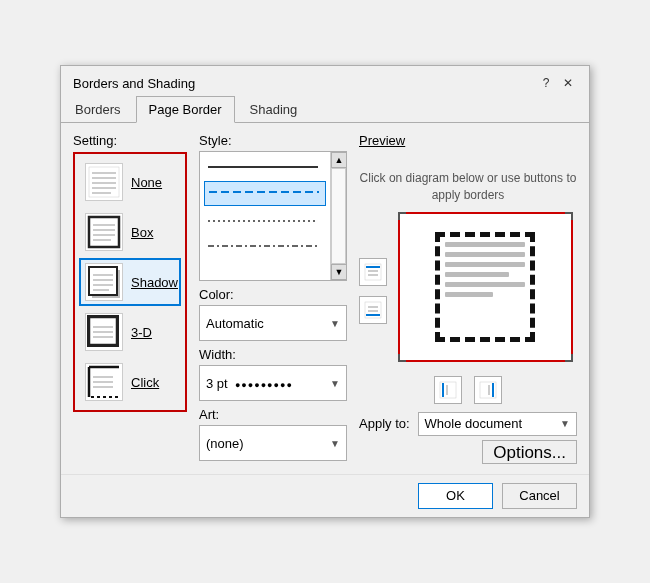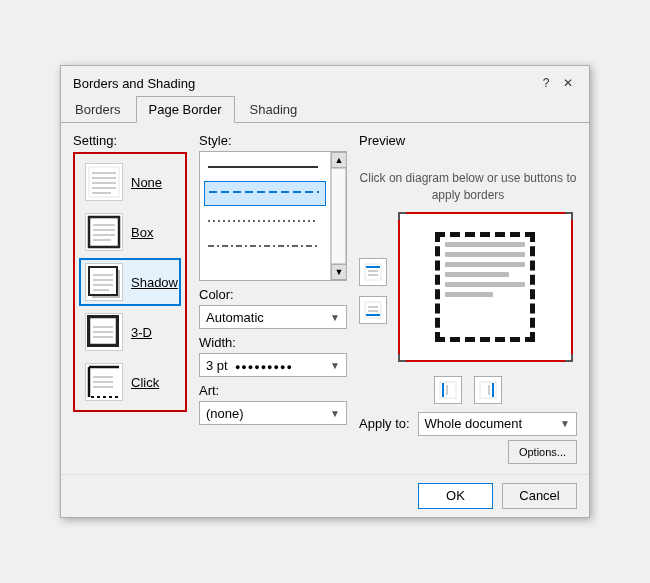--- a/index.html
+++ b/index.html
@@ -175,21 +175,21 @@
       font-size: 9px;
       cursor: pointer;
     }
     .scroll-track {
       height: calc(100% - 32px);
       background: #f8f8f8;
       border: 1px solid #ccc;
     }
     .dropdown {
       width: 100%;
-      height: 24px;
+      height: 36px;
       background: white;
       border: 1px solid #adadad;
       display: flex;
       align-items: center;
       justify-content: space-between;
       padding: 0 6px;
       cursor: pointer;
       font-size: 13px;
     }
     .dropdown-arrow {
@@ -197,20 +197,21 @@
       color: #555;
     }
     
     .right-panel {
       flex: 1;
     }
     .preview-label {
       font-size: 13px;
       color: #000;
       margin-bottom: 22px;
+      text-decoration: underline;
     }
     .preview-desc {
       font-size: 12px;
       color: #555;
       text-align: center;
       margin-bottom: 8px;
       line-height: 1.4;
     }
     .preview-area {
       border: 2px solid #cc0000;
@@ -305,21 +306,21 @@
       font-size: 13px;
     }
     .options-btn {
       display: block;
       margin-left: auto;
       margin-top: 4px;
       height: 24px;
       padding: 2px 10px;
       background: #f0f0f0;
       border: 1px solid #adadad;
-      font-size: 11px;
+      font-size: 17px;
       cursor: pointer;
     }
     
     .dialog-footer {
       display: flex;
       justify-content: flex-end;
       padding: 8px 12px;
       gap: 9px;
       border-top: 1px solid #e0e0e0;
     }

